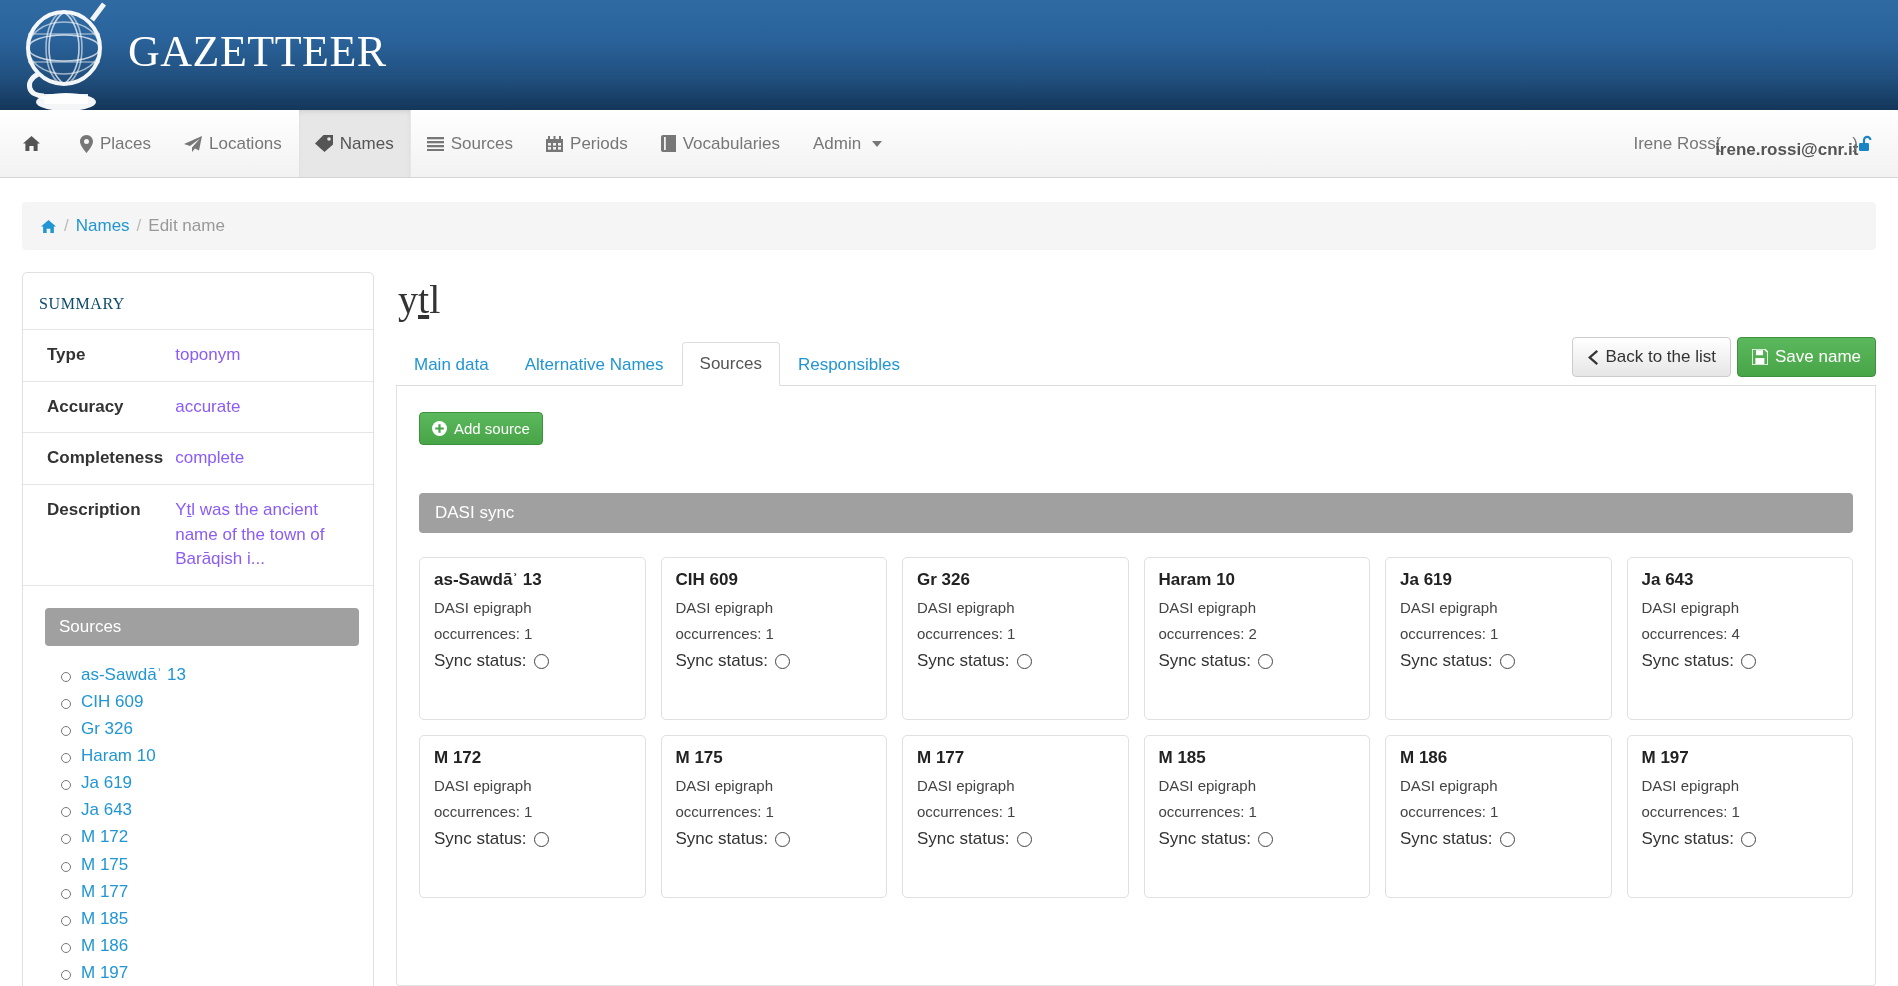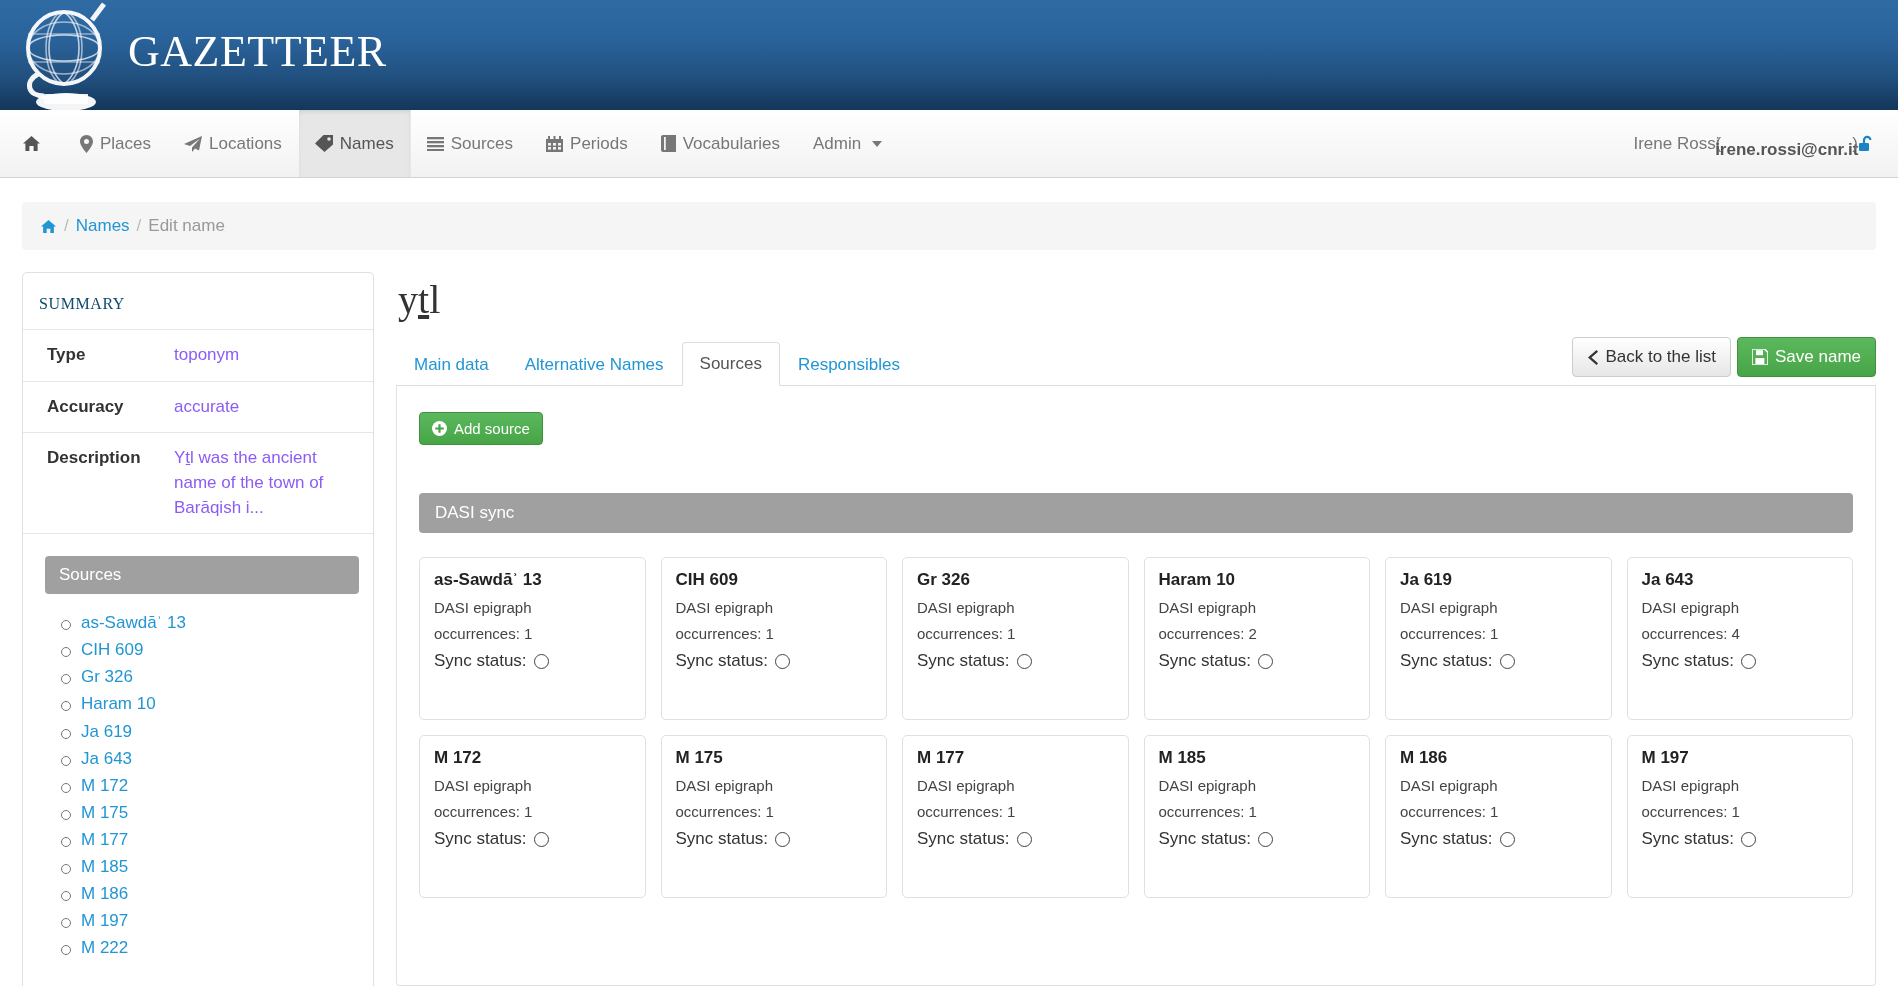--- a/index.html
+++ b/index.html
@@ -422,20 +422,24 @@
         <div class="panel-title">SUMMARY</div>
         <table class="sum-table">
           <tbody>
               <tr>
             <td class="k">Type</td>
             <td class="v">toponym</td>
           </tr>
           <tr>
             <td class="k">Accuracy</td>
             <td class="v">accurate</td>
+          </tr>
+          <tr>
+            <td class="k">Completeness</td>
+            <td class="v">complete</td>
           </tr>
           <tr>
             <td class="k">Description</td>
             <td class="v">Yṯl was the ancient name of the town of Barāqish i...</td>
           </tr>
           <tr>
                 <td colspan="2" style="padding:0"></td>
               </tr>
         </tbody>
           </table>

